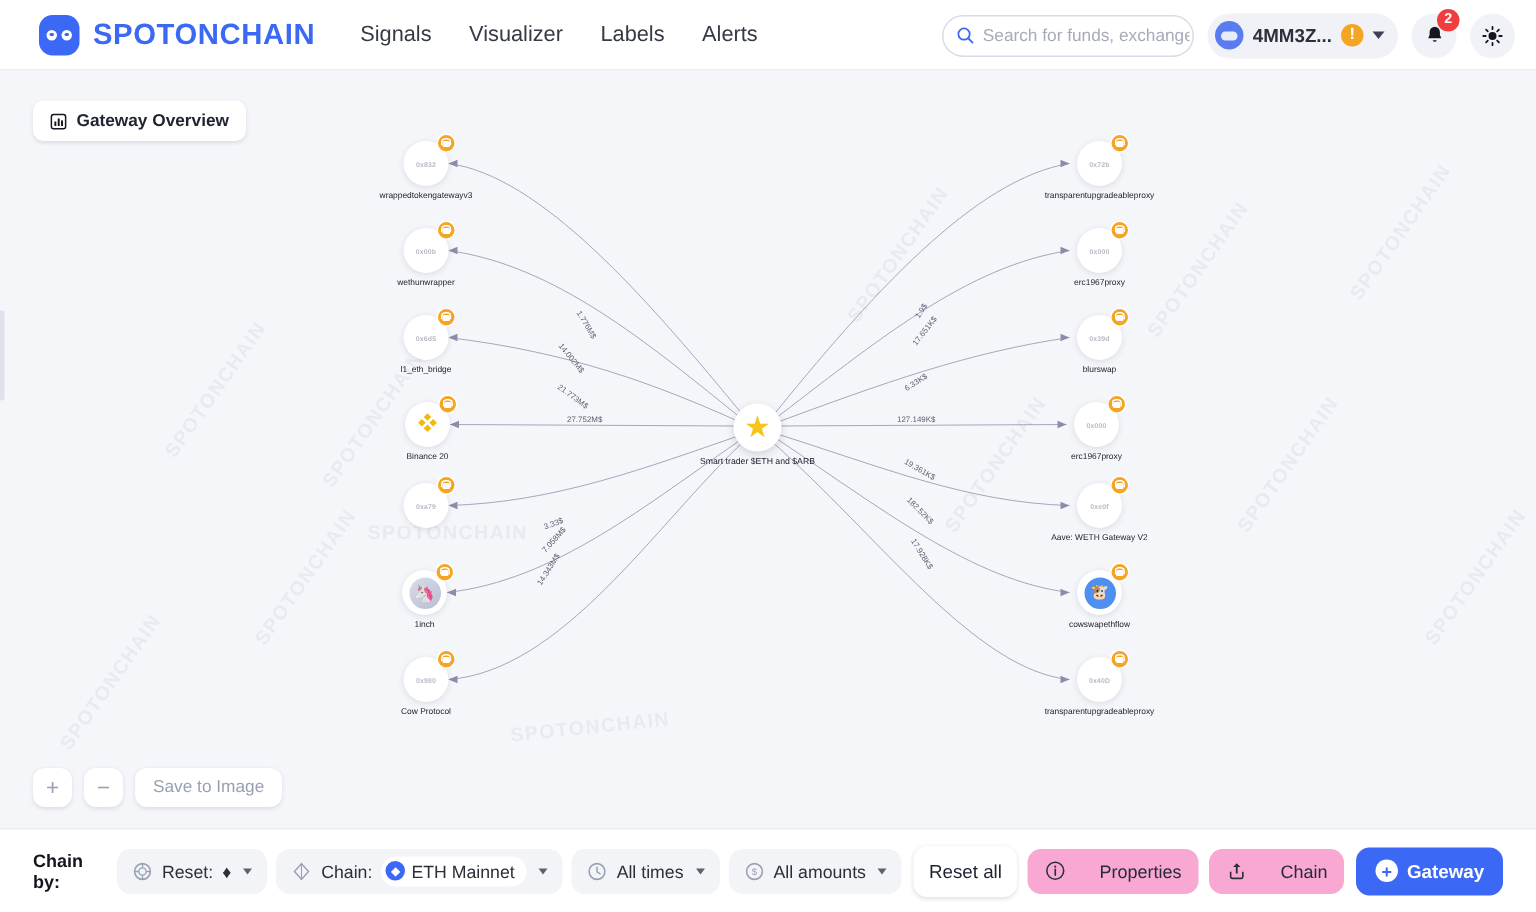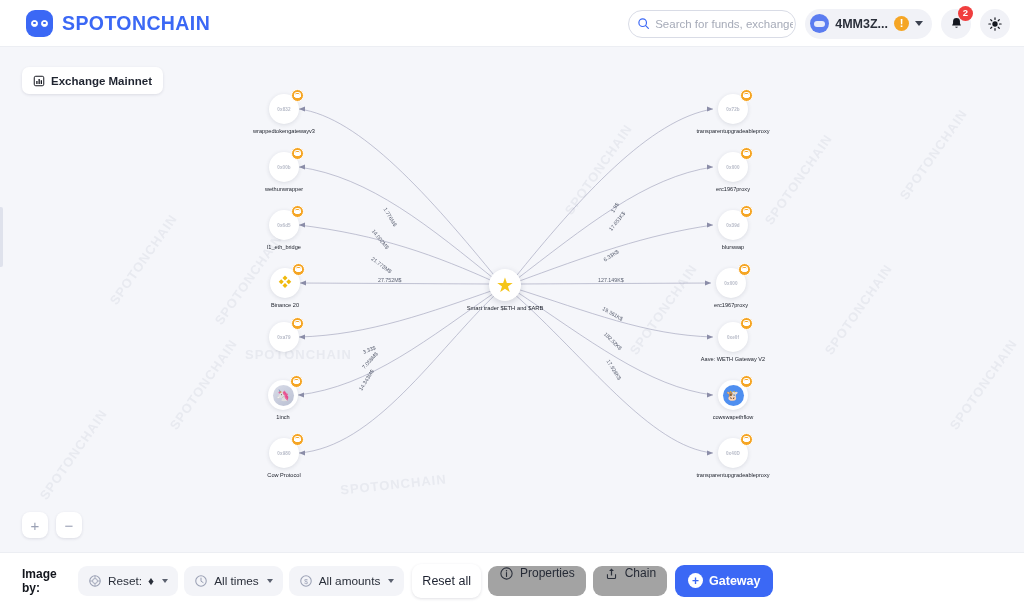--- a/index.html
+++ b/index.html
@@ -247,22 +247,22 @@
     display: flex; align-items: center; padding: 0 10px;
     font-size: 12.5px; color: #1d2franç; color: #1d2230; font-weight: 500;
     cursor: pointer; margin-left: 8px;
   }
   .updated {
     margin-left: 4px; text-align: center; line-height: 12px;
   }
   .updated .t1 { font-size: 9.5px; color: #969cab; }
   .updated .t2 { font-size: 11.8px; color: #13161d; font-weight: 700; }
   .act-btn {
-    height: 30px; background: #a3a3a3; border-radius: 9px;
-    display: flex; gap: 6px; padding: 0 11px;
+    height: 30px; background: #f9a8d4; border-radius: 9px;
+    display: flex; align-items: center; gap: 22px; padding: 0 11px;
     font-size: 12px; color: #262b36; cursor: pointer; margin-left: 7px;
   }
   .create-btn {
     height: 32px; background: #3b68f5; border-radius: 9px;
     display: flex; align-items: center; gap: 6px; padding: 0 13px;
     font-size: 12.5px; color: #fff; font-weight: 600;
     cursor: pointer; margin-left: 8px; margin-right: 14px;
   }
   .plus-circle {
     width: 15px; height: 15px; border-radius: 50%; background: #fff;
@@ -278,20 +278,26 @@
   <div class="logo-wrap">
     <div class="logo-mark">
       <span class="eyes">
         <span class="eye"></span>
           <span class="eye"></span>
       </span>
     </div>
     <span class="logo-text">SPOTONCHAIN</span>
   </div>
 
+  <div class="nav">
+    <span class="nav-item">Signals</span>
+    <span class="nav-item">Visualizer</span>
+    <span class="nav-item">Labels</span>
+    <span class="nav-item">Alerts</span>
+  </div>
 
   <div class="header-right">
     <div class="search-box">
       <svg width="13" height="13" viewBox="0 0 24 24" fill="none">
         <circle cx="10.5" cy="10.5" r="7" stroke="#3b68f5" stroke-width="2.2"></circle>
         <path d="M16 16l5 5" stroke="#3b68f5" stroke-width="2.2" stroke-linecap="round"></path>
       </svg>
       <input class="search-input" type="text" placeholder="Search for funds, exchanges" style="">
     </div>
 
@@ -339,21 +345,21 @@
   <div class="wm" style="left:930px; top:330px; transform:rotate(-55deg);">SPOTONCHAIN</div>
   <div class="wm" style="left:20px;  top:400px; transform:rotate(-55deg);">SPOTONCHAIN</div>
 
   <div class="overview-btn">
     <svg width="12" height="12" viewBox="0 0 24 24">
       <rect x="2.5" y="2.5" width="19" height="19" rx="3" fill="none" stroke="#14171f" stroke-width="2"></rect>
       <rect x="6.5" y="12" width="2.6" height="6" fill="#14171f"></rect>
       <rect x="11" y="8" width="2.6" height="10" fill="#14171f"></rect>
       <rect x="15.4" y="10.5" width="2.6" height="7.5" fill="#14171f"></rect>
     </svg>
-    <span class="label">Exchange Mainnet</span>
+    <span class="label">Gateway Overview</span>
   </div>
 
   <svg class="graph" viewBox="0 0 1024 505">
     <g fill="none" stroke="#9a9cb6" stroke-width="0.65" opacity="0.92">
 
       <path d="M299,62 C360,70 430,150 498,233"></path>
       <path d="M299,120 C370,130 430,180 498,235"></path>
       <path d="M299,178 C380,188 435,208 497,236"></path>
       <path d="M300,236 L490,237"></path>
       <path d="M299,290 C370,288 430,265 497,242"></path>
@@ -513,39 +519,52 @@
   <div class="edge-label" style="left:610px; top:180px; transform:rotate(-52deg);">17.651K$</div>
   <div class="edge-label" style="left:604px; top:210px; transform:rotate(-33deg);">6.33K$</div>
   <div class="edge-label" style="left:598px; top:230px;">127.149K$</div>
   <div class="edge-label" style="left:603px; top:258px; transform:rotate(30deg);">19.361K$</div>
   <div class="edge-label" style="left:605px; top:283px; transform:rotate(45deg);">182.52K$</div>
   <div class="edge-label" style="left:608px; top:310px; transform:rotate(58deg);">17.928K$</div>
 
   <div class="zoom-controls">
     <div class="zbtn">+</div>
     <div class="zbtn">−</div>
+    <div class="save-btn">Save to Image</div>
   </div>
 </div>
 
 <div class="footer">
-  <div class="filter-by">Image by:</div>
+  <div class="filter-by">Chain by:</div>
 
   <div class="f-group">
 
     <div class="chip">
       <svg width="14" height="14" viewBox="0 0 24 24">
         <circle cx="12" cy="12" r="9" fill="none" stroke="#9aa0b4" stroke-width="1.8"></circle>
         <circle cx="12" cy="12" r="4.2" fill="none" stroke="#9aa0b4" stroke-width="1.6"></circle>
         <path d="M12 3v4M12 17v4M3 12h4M17 12h4" stroke="#9aa0b4" stroke-width="1.5"></path>
       </svg>
       <span class="chip-txt">Reset:</span>
       <span class="chip-txt">♦</span>
       <span class="sm-caret"></span>
     </div>
 
+    <div class="chip">
+      <svg width="14" height="14" viewBox="0 0 24 24">
+        <polygon points="12,3 20,12 12,21 4,12" fill="none" stroke="#9aa0b4" stroke-width="1.7"></polygon>
+        <path d="M12 3v18" stroke="#9aa0b4" stroke-width="1.3"></path>
+      </svg>
+      <span class="chip-txt">Chain:</span>
+      <span class="eth-pill">
+        <span class="eth-dot">◆</span>
+        <span class="chip-txt">ETH Mainnet</span>
+      </span>
+      <span class="sm-caret"></span>
+    </div>
 
     <div class="chip">
       <svg width="14" height="14" viewBox="0 0 24 24">
         <circle cx="12" cy="12" r="9" fill="none" stroke="#9aa0b4" stroke-width="1.8"></circle>
         <path d="M12 7v5.4l3.6 2.2" stroke="#9aa0b4" stroke-width="1.7" fill="none" stroke-linecap="round"></path>
       </svg>
       <span class="chip-txt">All times</span>
       <span class="sm-caret"></span>
     </div>
 

